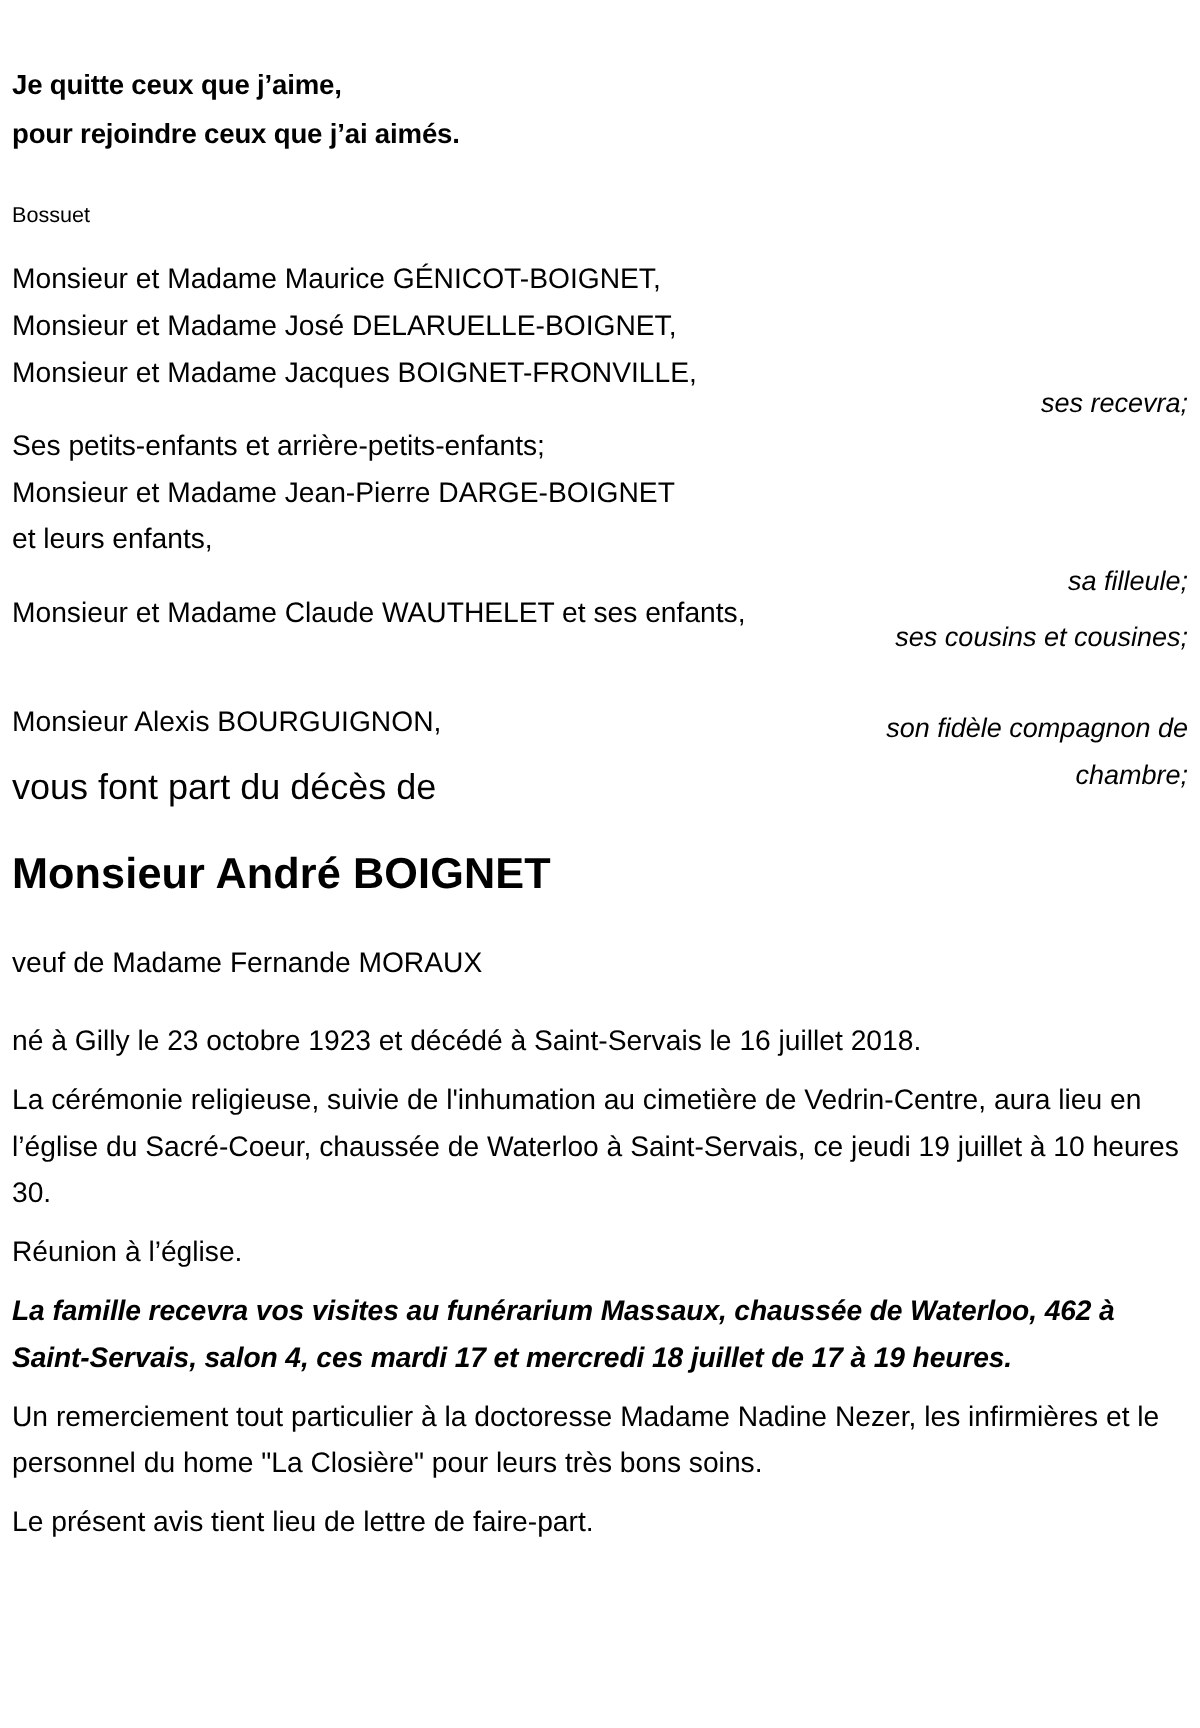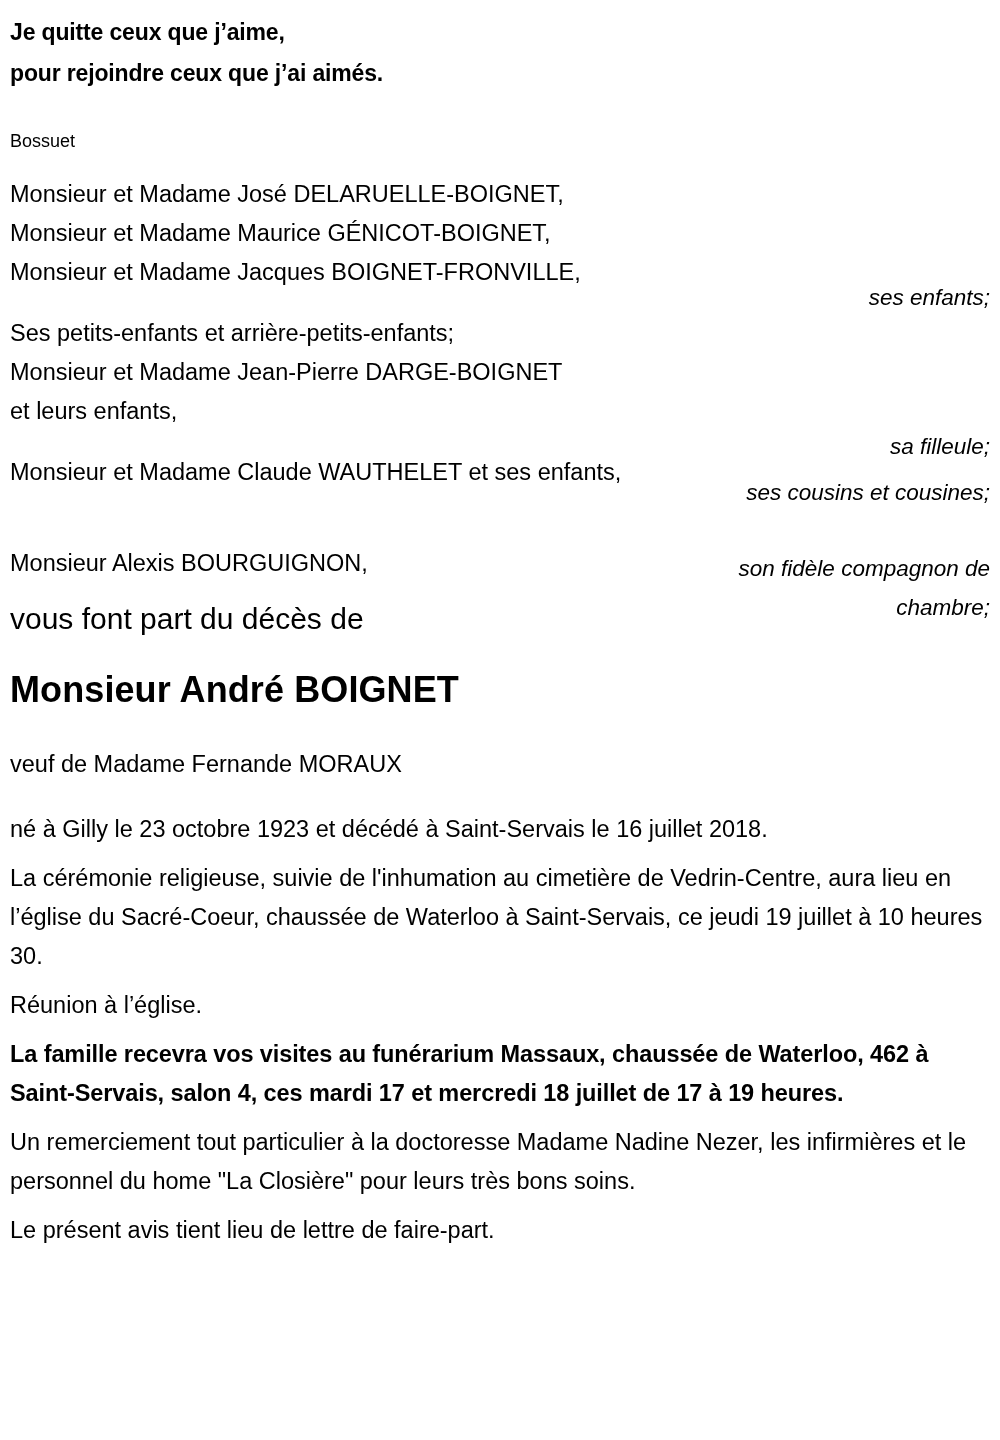--- a/index.html
+++ b/index.html
@@ -14,20 +14,21 @@
     font-family: "Liberation Sans", "DejaVu Sans", sans-serif;
     color: #000000;
     overflow: hidden;
   }
   .page {
     position: relative;
     width: 1000px;
     height: 1094px;
     padding: 0;
     box-sizing: border-box;
+    margin-top: 38px;
   }
   .inner {
     position: absolute;
     left: 10px;
     top: 0;
     width: 980px;
   }
 
   
   .epigraph-line {
@@ -101,53 +102,53 @@
     margin-top: 33px;
   }
 
   
   .para {
     font-size: 23.5px;
     line-height: 39px;
     margin-top: 26px;
   }
   .para.tight { margin-top: 10px; }
-  .para.bold { font-weight: bold; letter-spacing: -0.1px; }
+  .para.bold { font-weight: bold; letter-spacing: -0.1px; font-style: italic; }
 </style>
 </head>
 <body>
 
 <div class="page">
   <div class="inner">
 
     <div class="epigraph">
       <div class="epigraph-line first">Je quitte ceux que j’aime,</div>
       <div class="epigraph-line">pour rejoindre ceux que j’ai aimés.</div>
       <div class="attribution">Bossuet</div>
     </div>
 
     <div class="family">
 
       <div class="names">
+        <div class="name-line">Monsieur et Madame Maurice GÉNICOT-BOIGNET,</div>
         <div class="name-line">Monsieur et Madame José DELARUELLE-BOIGNET,</div>
-        <div class="name-line">Monsieur et Madame Maurice GÉNICOT-BOIGNET,</div>
         <div class="name-line">Monsieur et Madame Jacques BOIGNET-FRONVILLE,</div>
         <div class="gap-md"></div>
         <div class="name-line">Ses petits-enfants et arrière-petits-enfants;</div>
         <div class="name-line">Monsieur et Madame Jean-Pierre DARGE-BOIGNET</div>
         <div class="name-line">et leurs enfants,</div>
         <div class="gap-md"></div>
         <div class="name-line">Monsieur et Madame Claude WAUTHELET et ses enfants,</div>
         <div class="gap-lg"></div>
         <div class="gap-sm"></div>
         <div class="name-line">Monsieur Alexis BOURGUIGNON,</div>
       </div>
 
       <div class="roles">
-        <div class="role" style="top: 117px;">ses enfants;</div>
+        <div class="role" style="top: 117px;">ses recevra;</div>
         <div class="role" style="top: 266px;">sa filleule;</div>
         <div class="role" style="top: 312px;">ses cousins et cousines;</div>
         <div class="role" style="top: 388px;">son fidèle compagnon de chambre;</div>
       </div>
 
     </div>
 
     <div class="leadin">vous font part du décès de</div>
 
     <div class="deceased-name">Monsieur André BOIGNET</div>

